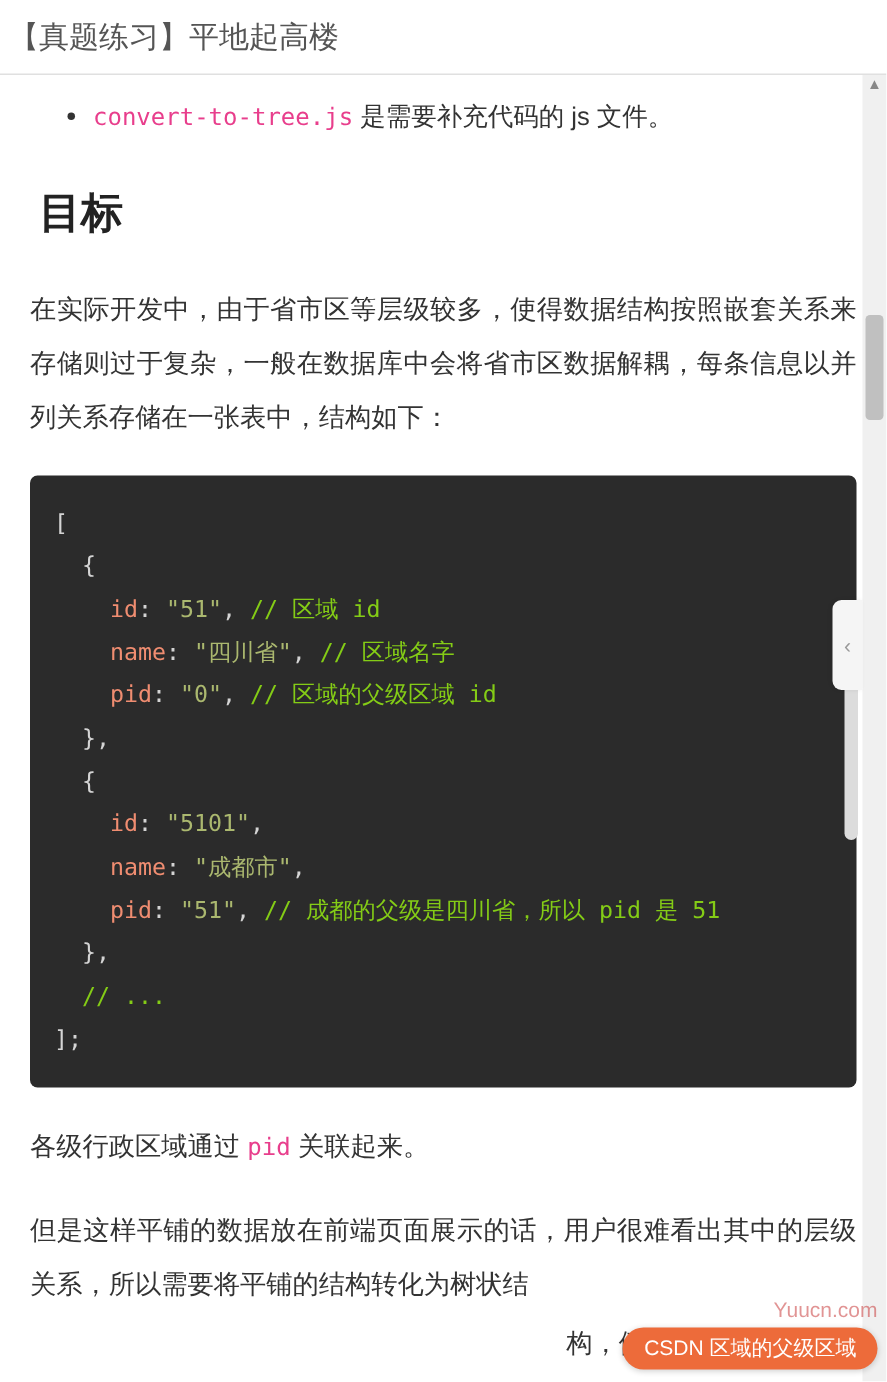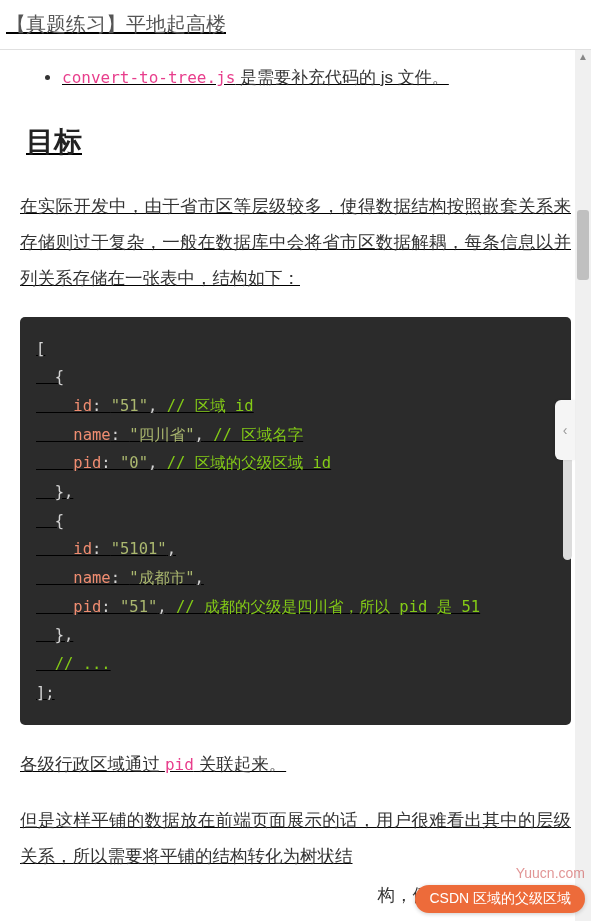--- a/index.html
+++ b/index.html
@@ -19,33 +19,31 @@
       height: 100%;
       position: relative;
     }
     .header-bar {
       height: 50px;
       border-bottom: 1px solid #e0e0e0;
       display: flex;
       align-items: center;
       padding: 0 6px;
       background: #fff;
-      text-decoration: underline;
     }
     .header-title {
       font-size: 20px;
       color: #555;
       font-weight: 400;
     }
     .content-area {
       position: relative;
       height: calc(100% - 50px);
       padding: 0 20px 20px 20px;
       overflow-y: auto;
-      text-decoration: underline;
     }
     .outer-scroll {
       position: absolute;
       right: 0;
       top: 50px;
       width: 16px;
       height: calc(100% - 50px);
       background: #f0f0f0;
     }
     .outer-scroll-up {

